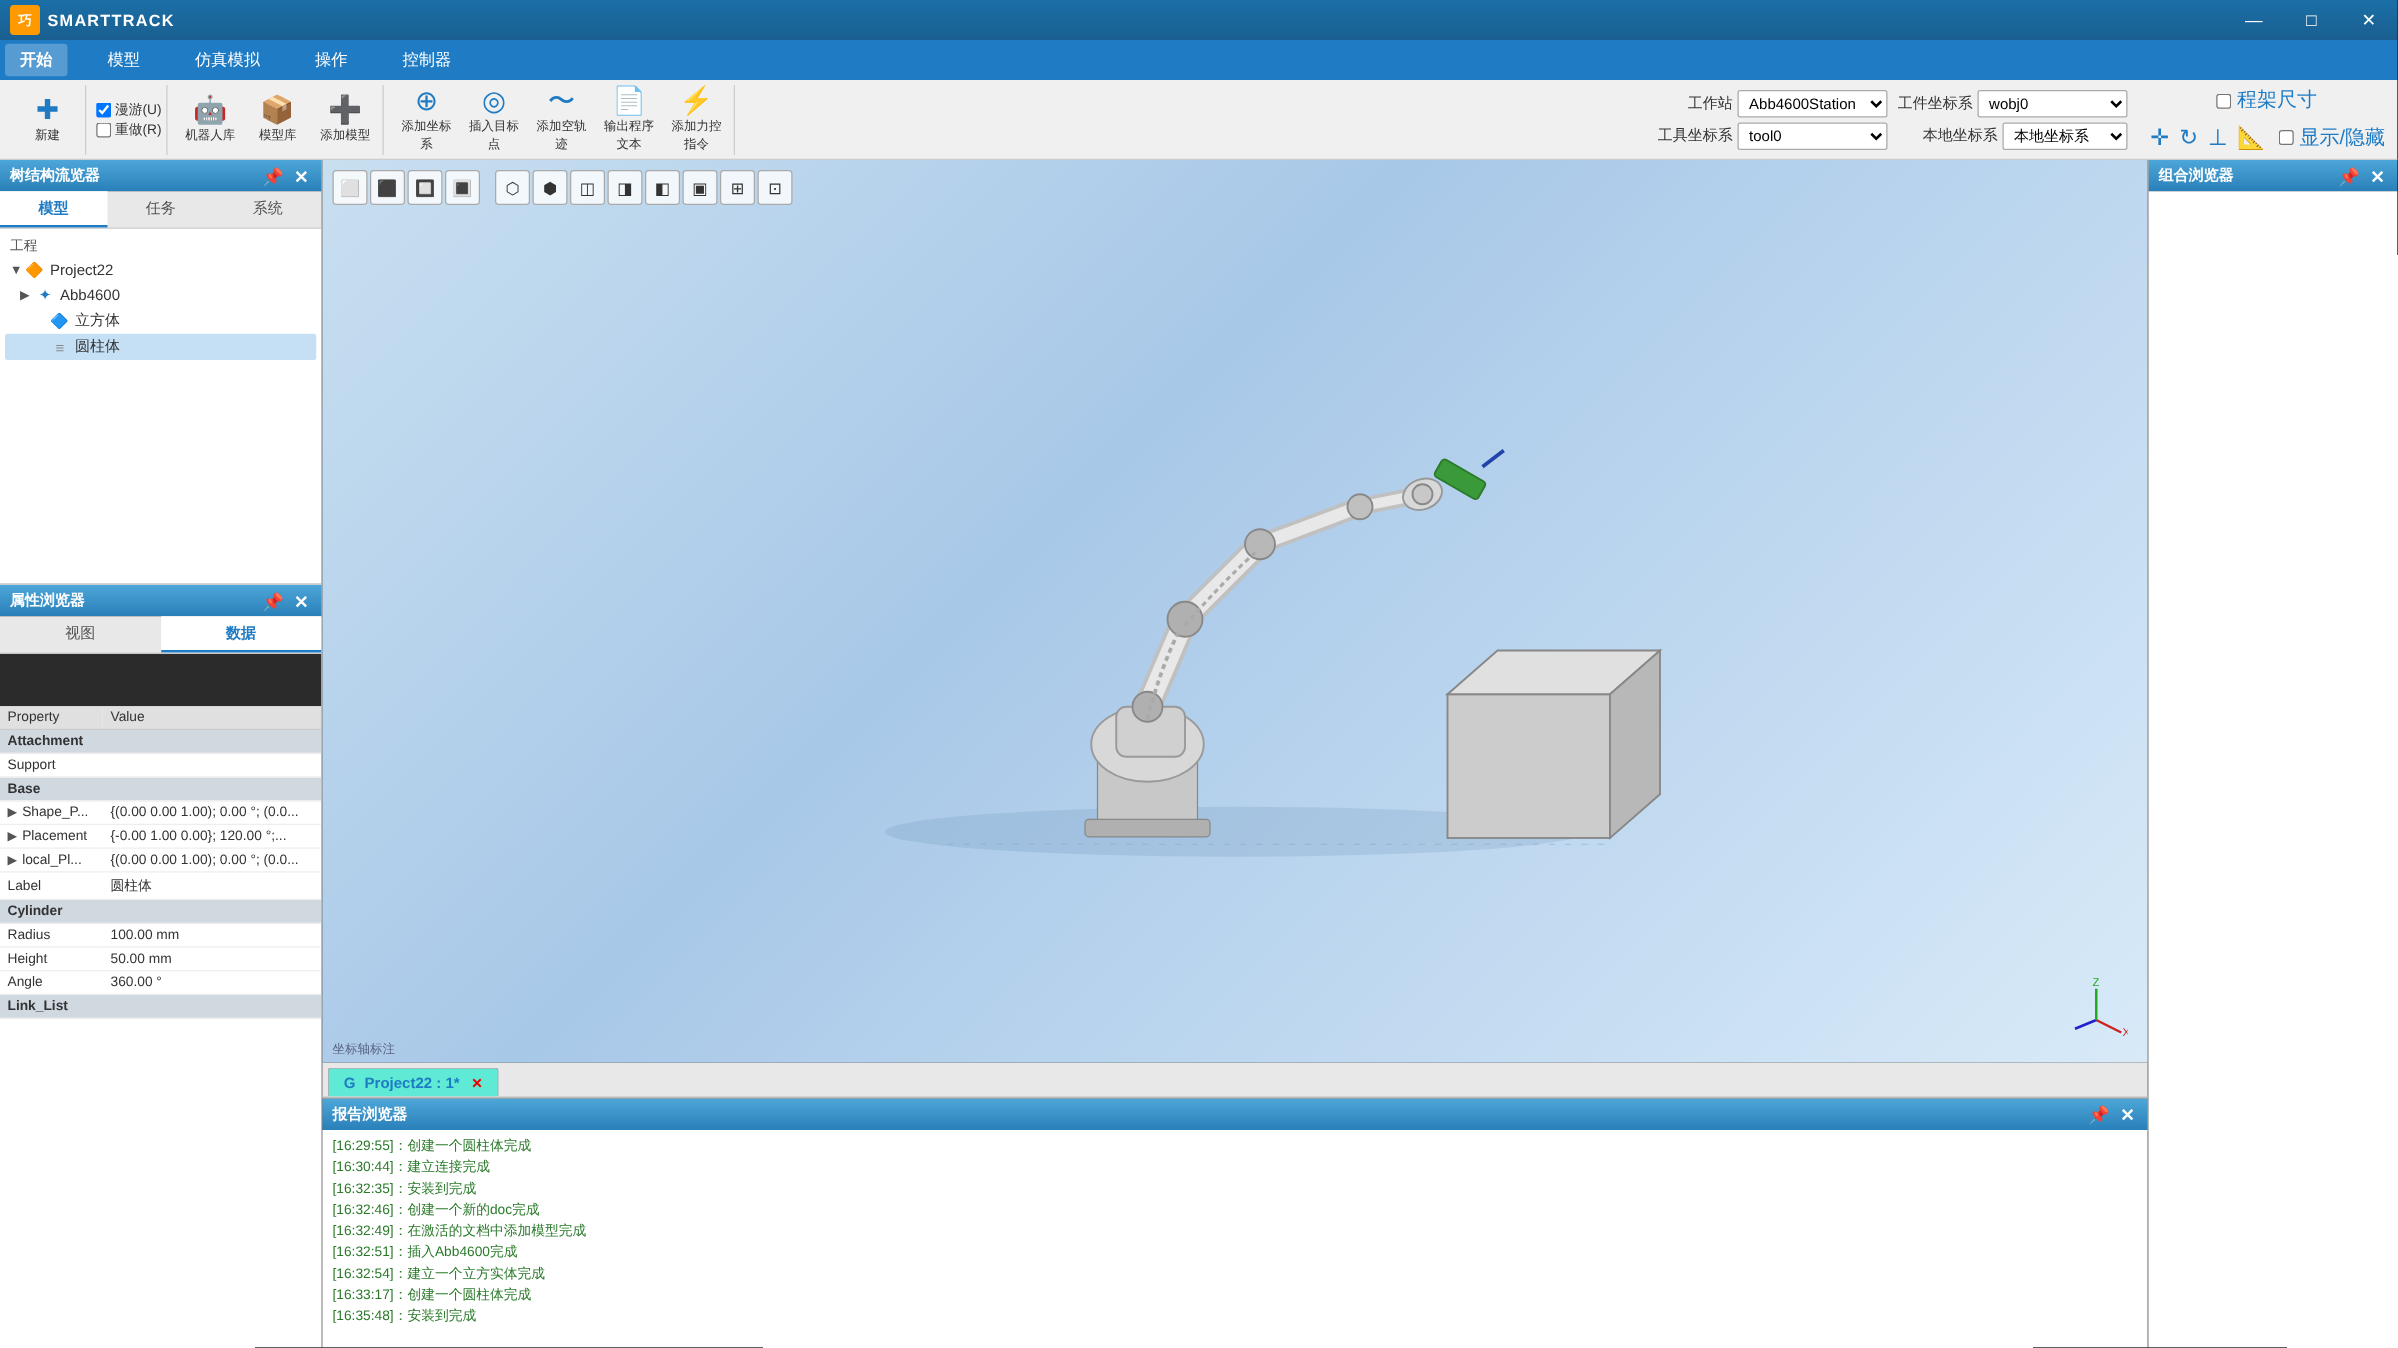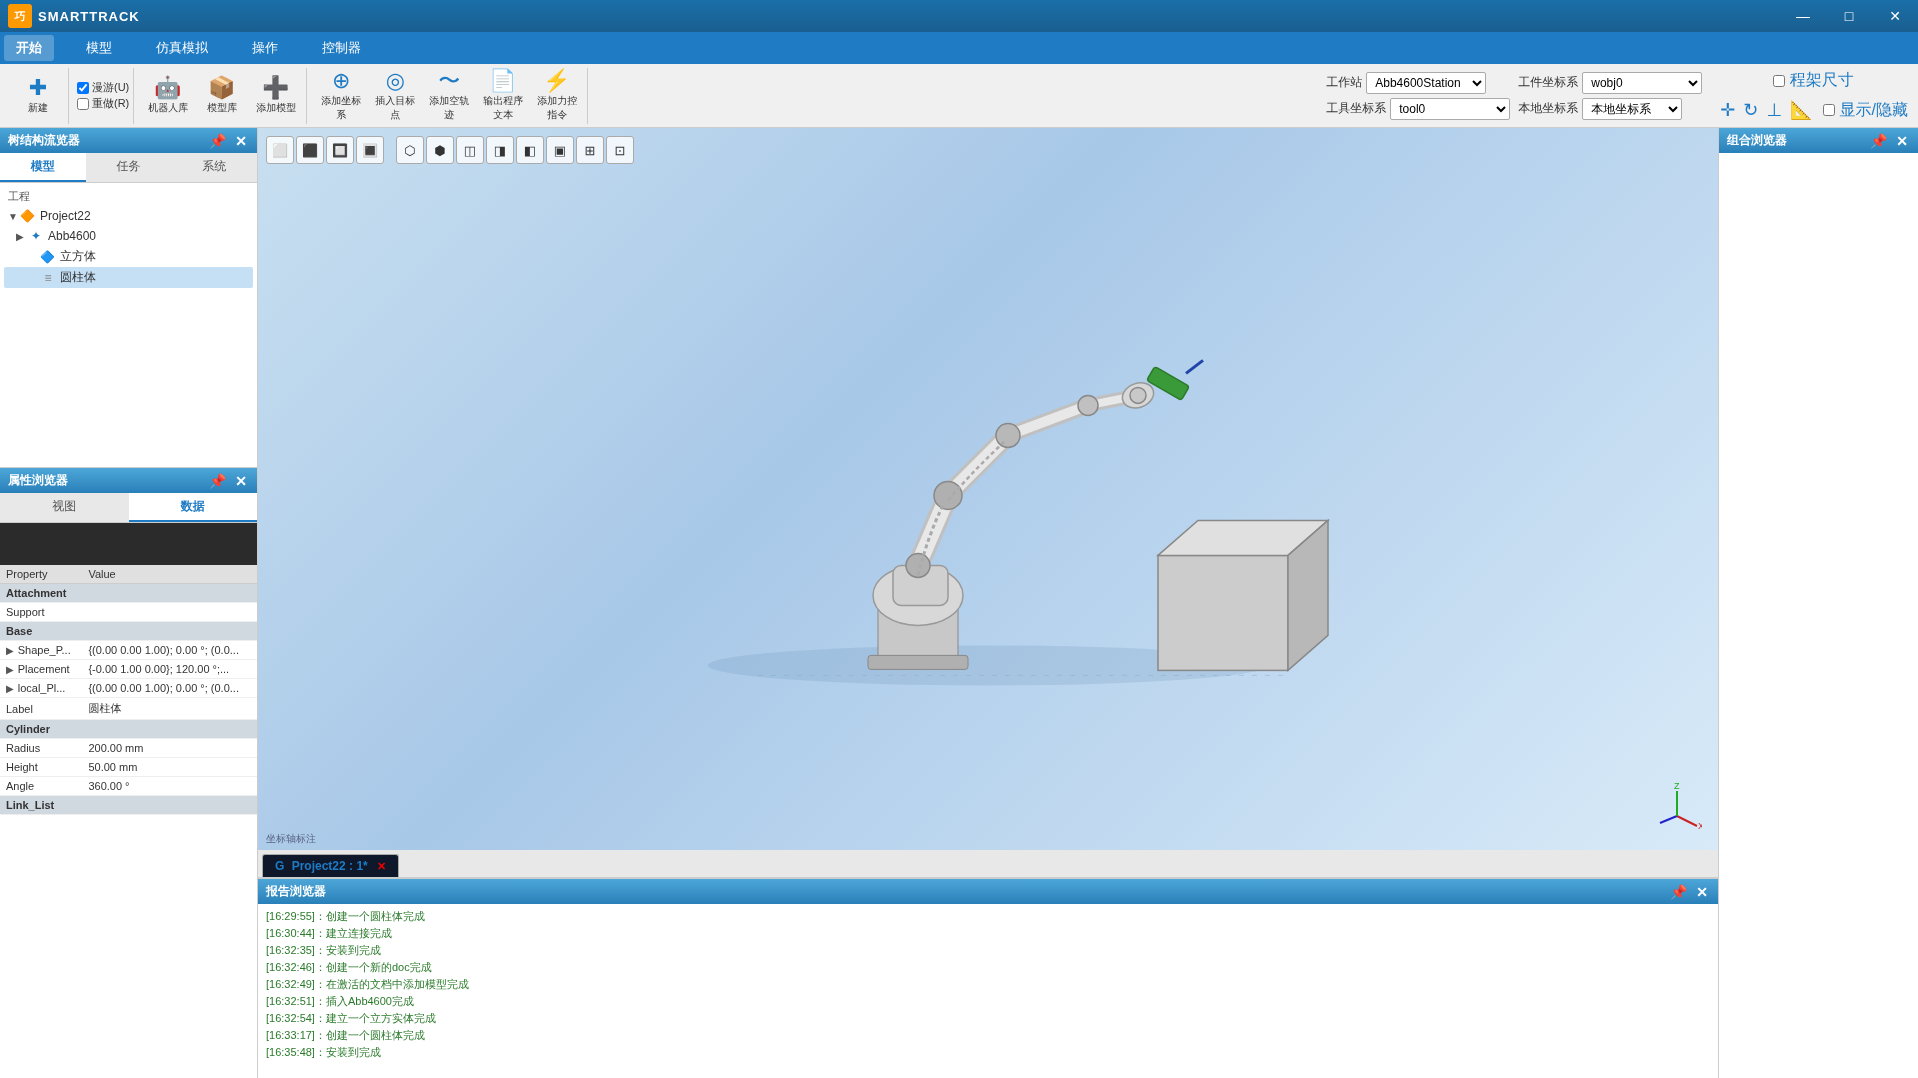--- a/index.html
+++ b/index.html
@@ -30,21 +30,21 @@
       display: flex; align-items: center; padding: 0 8px; gap: 4px;
     }
     .toolbar-group { display: flex; align-items: center; gap: 2px; padding: 0 4px; border-right: 1px solid #ccc; height: 56px; }
     .toolbar-group:last-of-type { border-right: none; }
     .tool-btn { display: flex; flex-direction: column; align-items: center; justify-content: center; width: 52px; height: 52px; cursor: pointer; border-radius: 4px; padding: 2px; }
     .tool-btn .icon { font-size: 22px; color: #1e7bc4; line-height: 1; }
     .tool-btn .label { font-size: 10px; color: #333; margin-top: 2px; text-align: center; }
 
     
     .toolbar-right { margin-left: auto; display: flex; align-items: center; gap: 8px; }
-    .toolbar-field { display: flex; align-items: center; gap: 4px; font-size: 12px; }
+    .toolbar-field { display: flex; align-items: center; gap: 4px; font-size: 12px; justify-content: flex-end; }
     .toolbar-field label { color: #333; white-space: nowrap; }
     .toolbar-select { border: 1px solid #aaa; background: white; padding: 2px 4px; font-size: 12px; border-radius: 2px; min-width: 120px; }
     .toolbar-actions { display: flex; align-items: center; gap: 4px; }
     .toolbar-actions span { font-size: 16px; color: #1e7bc4; cursor: pointer; padding: 2px; }
 
     
     #main { display: flex; width: 100%; height: calc(1078px - 32px - 32px - 64px); }
 
     
     #left-panel { width: 258px; display: flex; flex-direction: column; border-right: 1px solid #ccc; }
@@ -89,21 +89,21 @@
     #viewport-area { flex: 1; background: linear-gradient(135deg, #c8dff0 0%, #a8c8e8 40%, #d8eaf8 100%); position: relative; overflow: hidden; }
     .viewport-toolbar { position: absolute; top: 8px; left: 8px; display: flex; gap: 2px; }
     .vp-btn { width: 28px; height: 28px; background: rgba(255,255,255,0.8); border: 1px solid #aaa; border-radius: 3px; display: flex; align-items: center; justify-content: center; cursor: pointer; font-size: 13px; color: #333; }
 
     
     .viewport-info { position: absolute; bottom: 4px; left: 8px; font-size: 10px; color: #333; }
 
     
     #tabbar { height: 28px; background: #e8e8e8; border-bottom: 1px solid #ccc; display: flex; align-items: flex-end; padding-left: 4px; }
     .tab-item { padding: 4px 12px; font-size: 12px; cursor: pointer; background: #c8d8e8; border: 1px solid #aaa; border-bottom: none; border-radius: 3px 3px 0 0; margin-right: 2px; }
-    .tab-item.active { background: #0f172a; color: #1e7bc4; font-weight: bold; }
+    .tab-item.active { background: #5eead4; color: #1e7bc4; font-weight: bold; }
     .tab-close { margin-left: 6px; color: #e00; font-size: 11px; cursor: pointer; }
 
     
     #report-browser { height: 200px; display: flex; flex-direction: column; border-top: 1px solid #ccc; }
     .report-content { flex: 1; overflow-y: auto; background: white; padding: 4px 8px; }
     .report-line { font-size: 11px; padding: 1px 0; }
     .report-line.success { color: #2a7a2a; }
 
     
     #right-panel { width: 200px; display: flex; flex-direction: column; border-left: 1px solid #ccc; }
@@ -354,21 +354,21 @@
             <tr>
               <td>Label</td>
               <td>圆柱体</td>
             </tr>
 
             <tr>
                 <td colspan="2" class="attr-section">Cylinder</td>
               </tr>
             <tr>
               <td>Radius</td>
-              <td>200.00 mm</td>
+              <td>100.00 mm</td>
             </tr>
             <tr>
               <td>Height</td>
               <td>50.00 mm</td>
             </tr>
             <tr>
               <td>Angle</td>
               <td>360.00 °</td>
             </tr>
 

